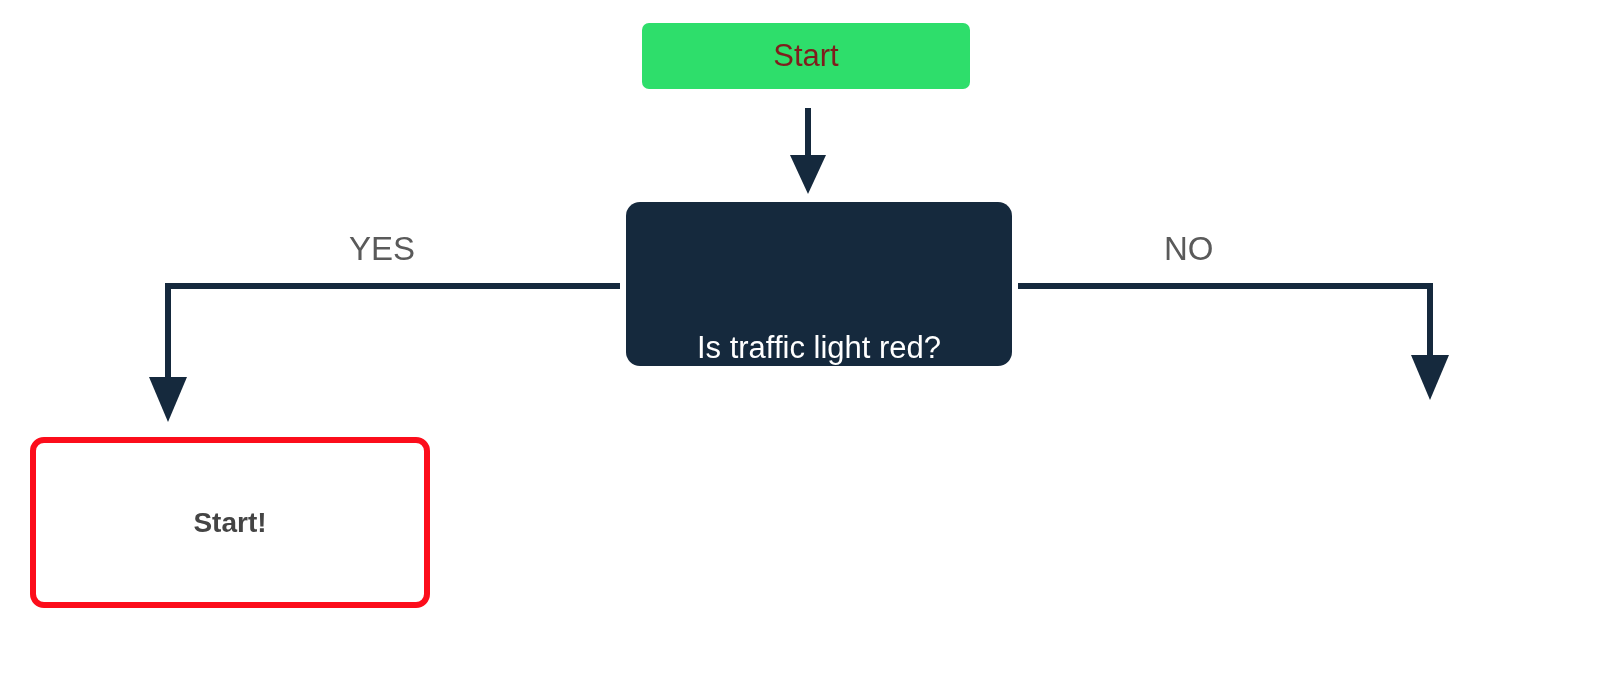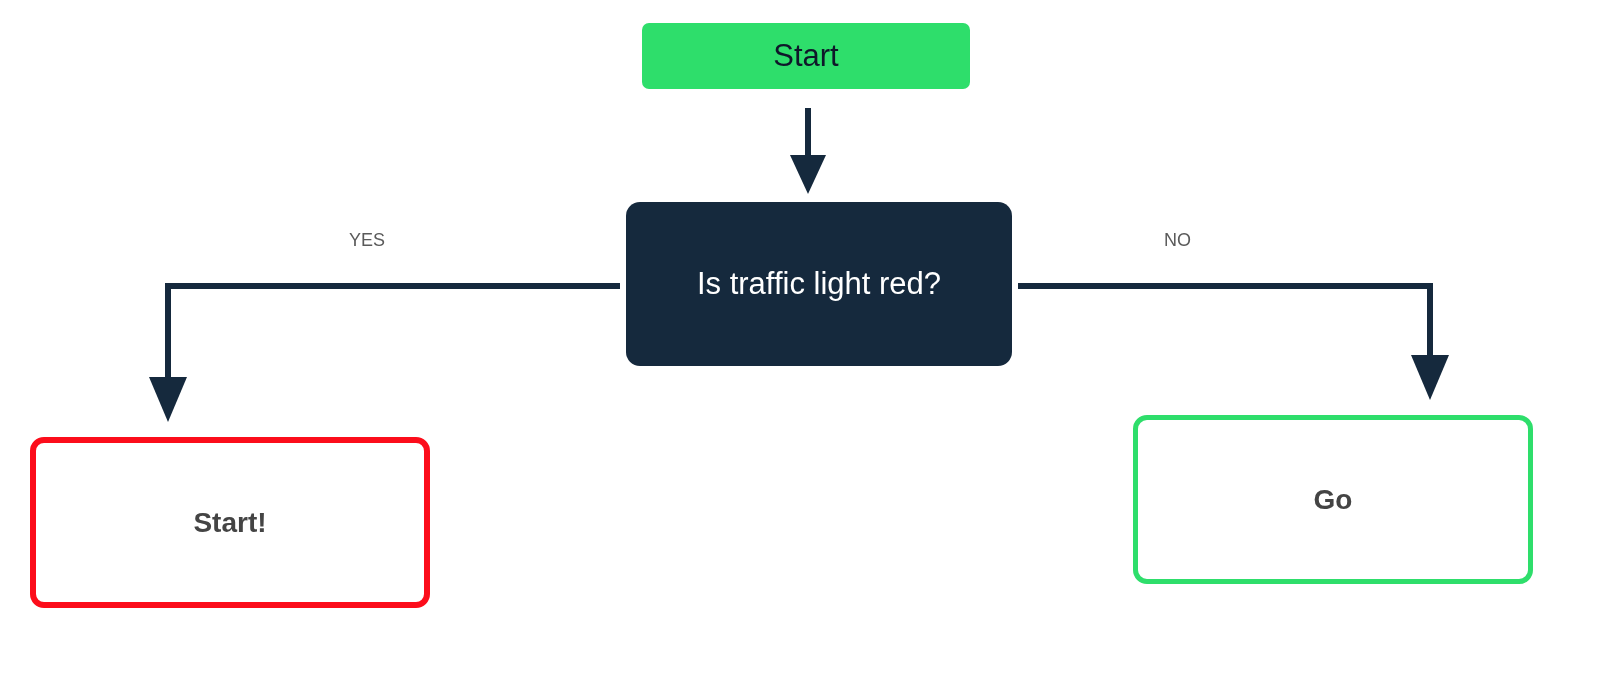--- a/index.html
+++ b/index.html
@@ -33,34 +33,35 @@
     justify-content: center;
     text-align: center;
   }
   .node-start {
     left: 642px;
     top: 23px;
     width: 328px;
     height: 66px;
     background: #2ede6b;
     border-radius: 7px;
-    color: #0f172a;
+    color: #7f1d1d;
     font-size: 31px;
     font-weight: 400;
   }
   .node-decision {
     left: 626px;
     top: 202px;
     width: 386px;
     height: 164px;
     background: #15293d;
     border-radius: 14px;
     color: #ffffff;
     font-size: 31px;
     font-weight: 400;
+    align-items: flex-end;
   }
   .node-stop {
     left: 30px;
     top: 437px;
     width: 400px;
     height: 171px;
     background: #ffffff;
     border: 6px solid #fc0d1b;
     border-radius: 14px;
     color: #444444;
@@ -75,21 +76,21 @@
     background: #ffffff;
     border: 5px solid #2ede6b;
     border-radius: 14px;
     color: #444444;
     font-size: 28px;
     font-weight: 700;
   }
   .edge-label {
     position: absolute;
     color: #5a5a5a;
-    font-size: 18px;
+    font-size: 33px;
     font-weight: 400;
     white-space: nowrap;
   }
   .label-yes {
     left: 349px;
     top: 230px;
   }
   .label-no {
     left: 1164px;
     top: 230px;
@@ -123,21 +124,18 @@
   </div>
 
   <div class="node node-decision">
     <span>Is traffic light red?</span>
   </div>
 
   <div class="node node-stop">
     <span>Start!</span>
   </div>
 
-  <div class="node node-go">
-    <span>Go</span>
-  </div>
 
   <div class="edge-label label-yes">YES</div>
 
   <div class="edge-label label-no">NO</div>
 
 </div>
 
 </body></html>

